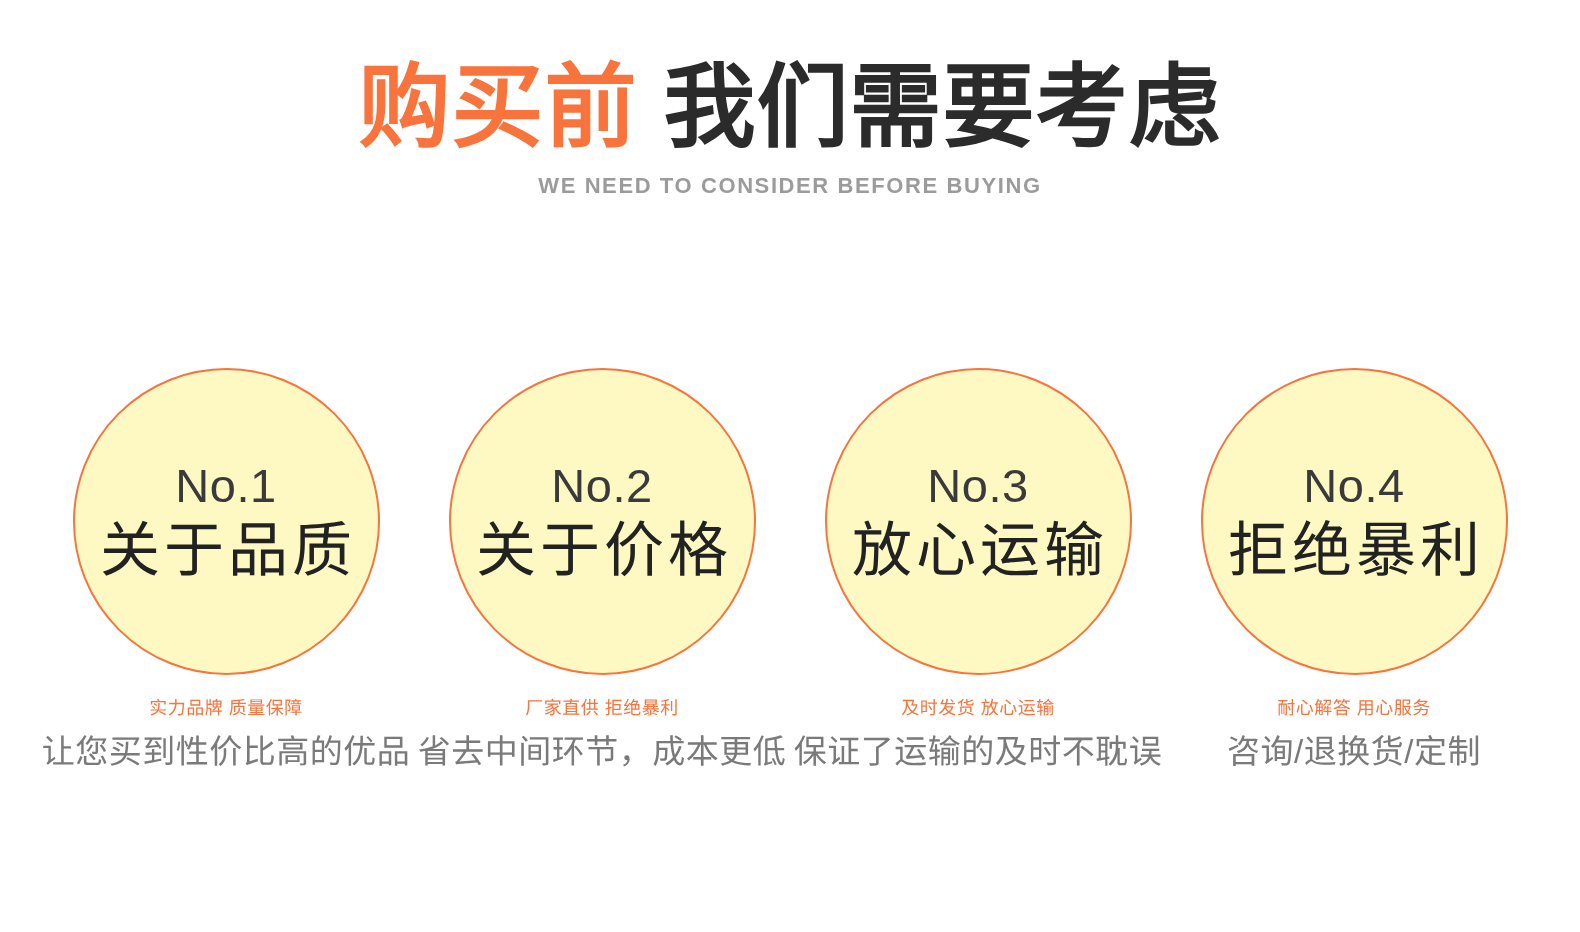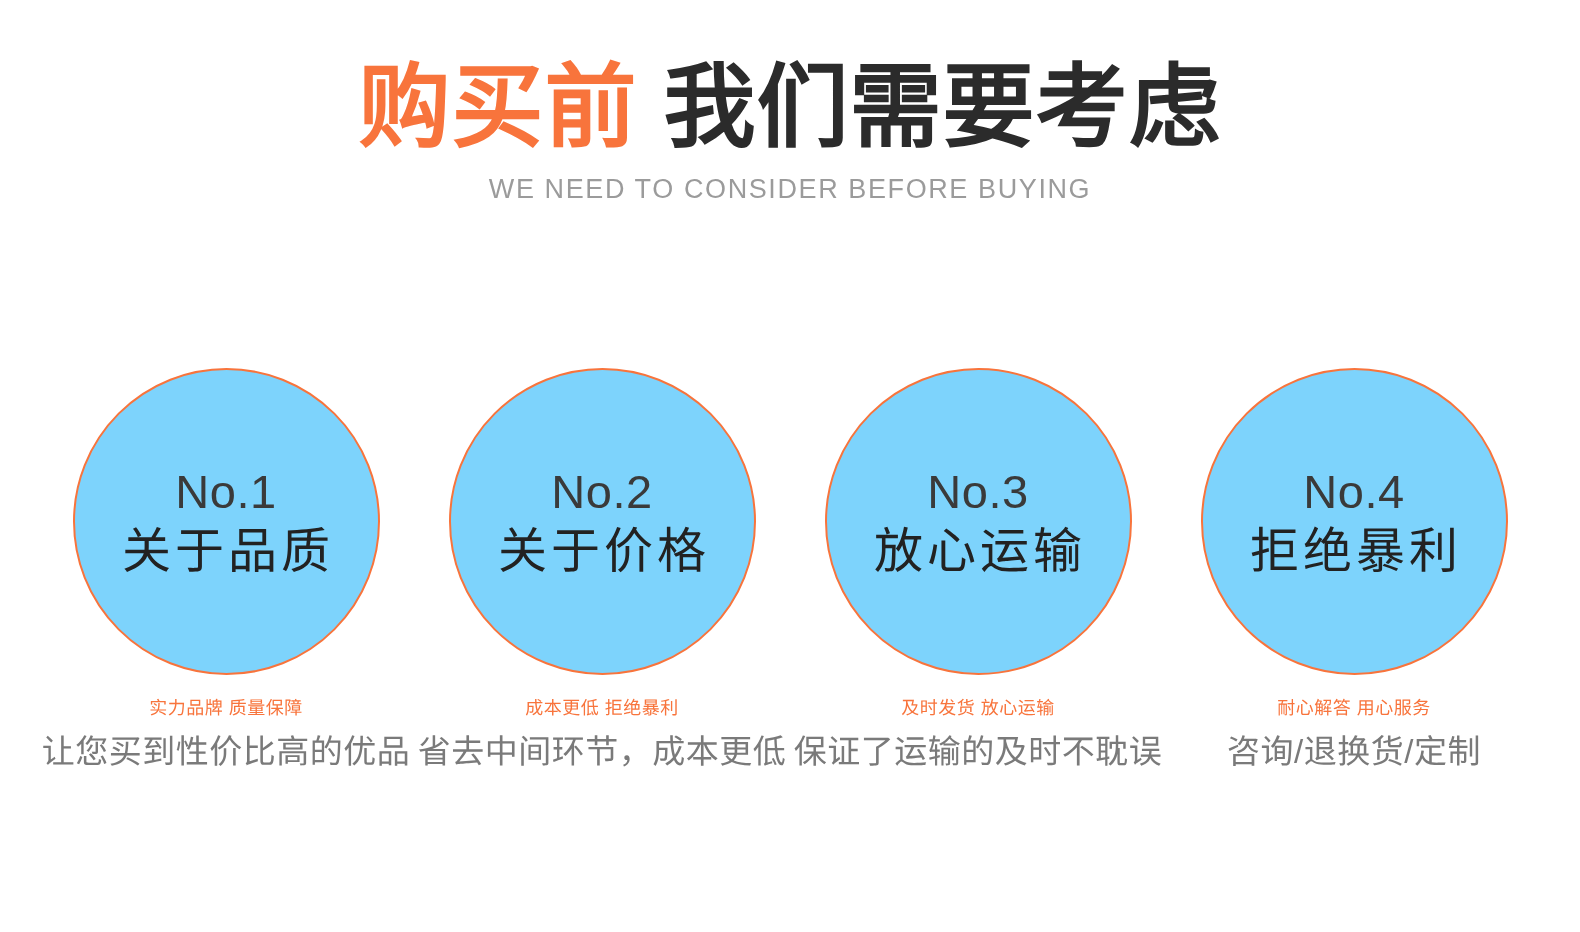--- a/index.html
+++ b/index.html
@@ -40,23 +40,23 @@
   }
   .main-title .accent {
     color: #f8743c;
   }
   .main-title .gap {
     display: inline-block;
     width: 26px;
   }
   .sub-title {
     margin-top: 14px;
-    font-size: 27px;
+    font-size: 22px;
     line-height: 1.2;
-    font-weight: 400;
+    font-weight: 700;
     letter-spacing: 1.6px;
     color: #9b9b9b;
     white-space: nowrap;
   }
 
   
   .cards {
     position: absolute;
     top: 368px;
     left: 0;
@@ -76,32 +76,32 @@
     position: relative;
     box-sizing: border-box;
     width: 307px;
     height: 307px;
     border: 2px solid #f8743c;
     border-radius: 50%;
     display: flex;
     flex-direction: column;
     align-items: center;
     justify-content: center;
-    background: #7dd3fc;
+    background: #fef9c3;
   }
   .circle-no {
     font-size: 47px;
     line-height: 1;
     font-weight: 300;
     color: #3a3a3a;
     letter-spacing: 0.5px;
     margin-bottom: 12px;
   }
   .circle-name {
-    font-size: 49px;
+    font-size: 60px;
     line-height: 1;
     font-weight: 400;
     color: #222222;
     letter-spacing: 4px;
     text-indent: 4px;
     white-space: nowrap;
   }
   .caption {
     width: 380px;
     margin-top: 20px;
@@ -147,21 +147,21 @@
         <div class="caption-secondary">让您买到性价比高的优品</div>
       </div>
     </div>
 
     <div class="card">
       <div class="circle">
         <div class="circle-no">No.2</div>
         <div class="circle-name">关于价格</div>
       </div>
       <div class="caption">
-        <div class="caption-primary">成本更低  拒绝暴利</div>
+        <div class="caption-primary">厂家直供  拒绝暴利</div>
         <div class="caption-secondary">省去中间环节，成本更低</div>
       </div>
     </div>
 
     <div class="card">
       <div class="circle">
         <div class="circle-no">No.3</div>
         <div class="circle-name">放心运输</div>
       </div>
       <div class="caption">

